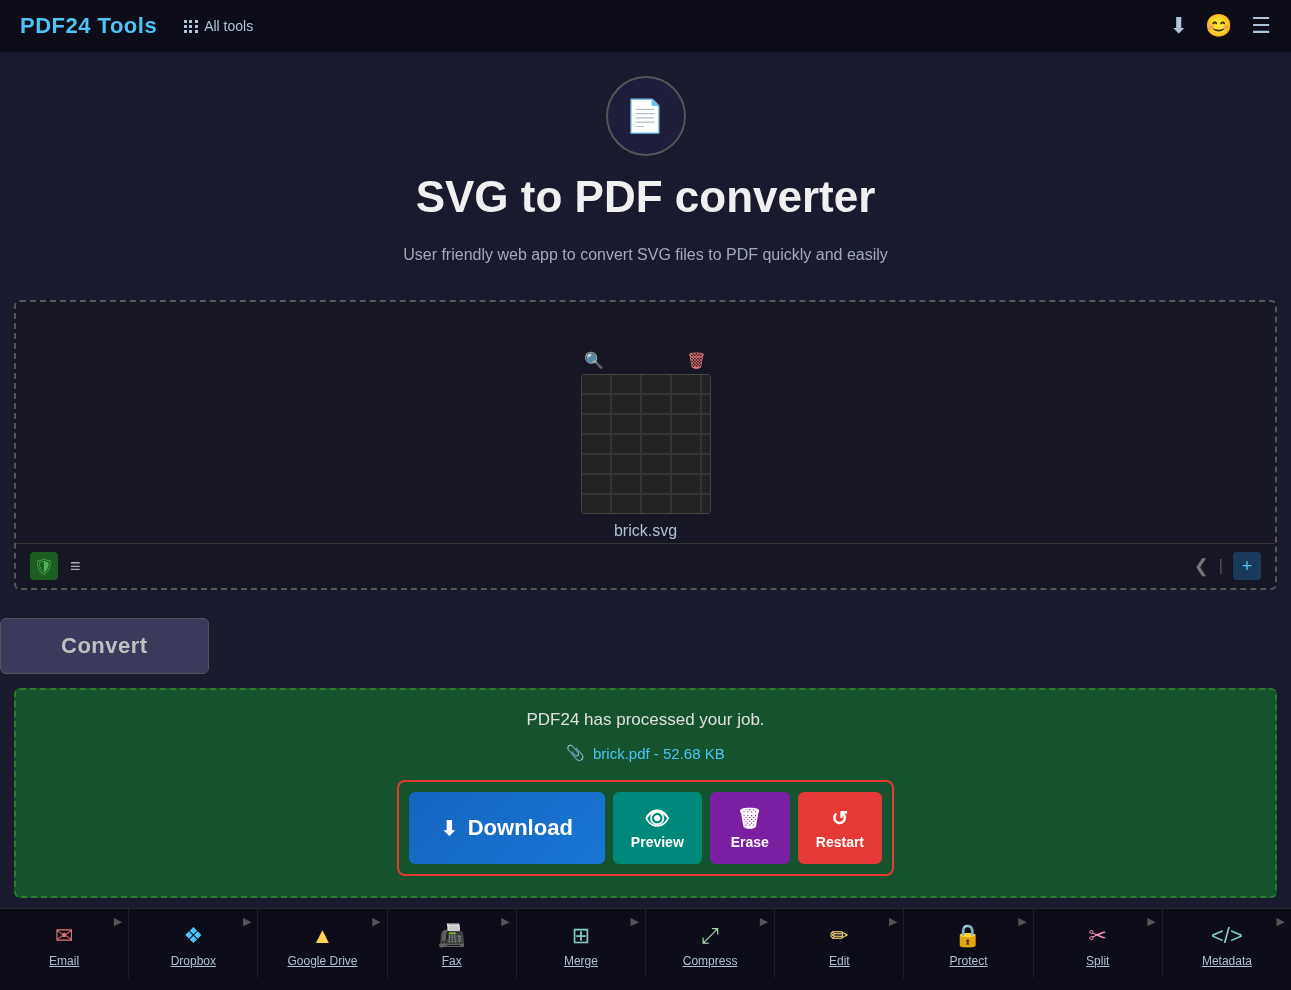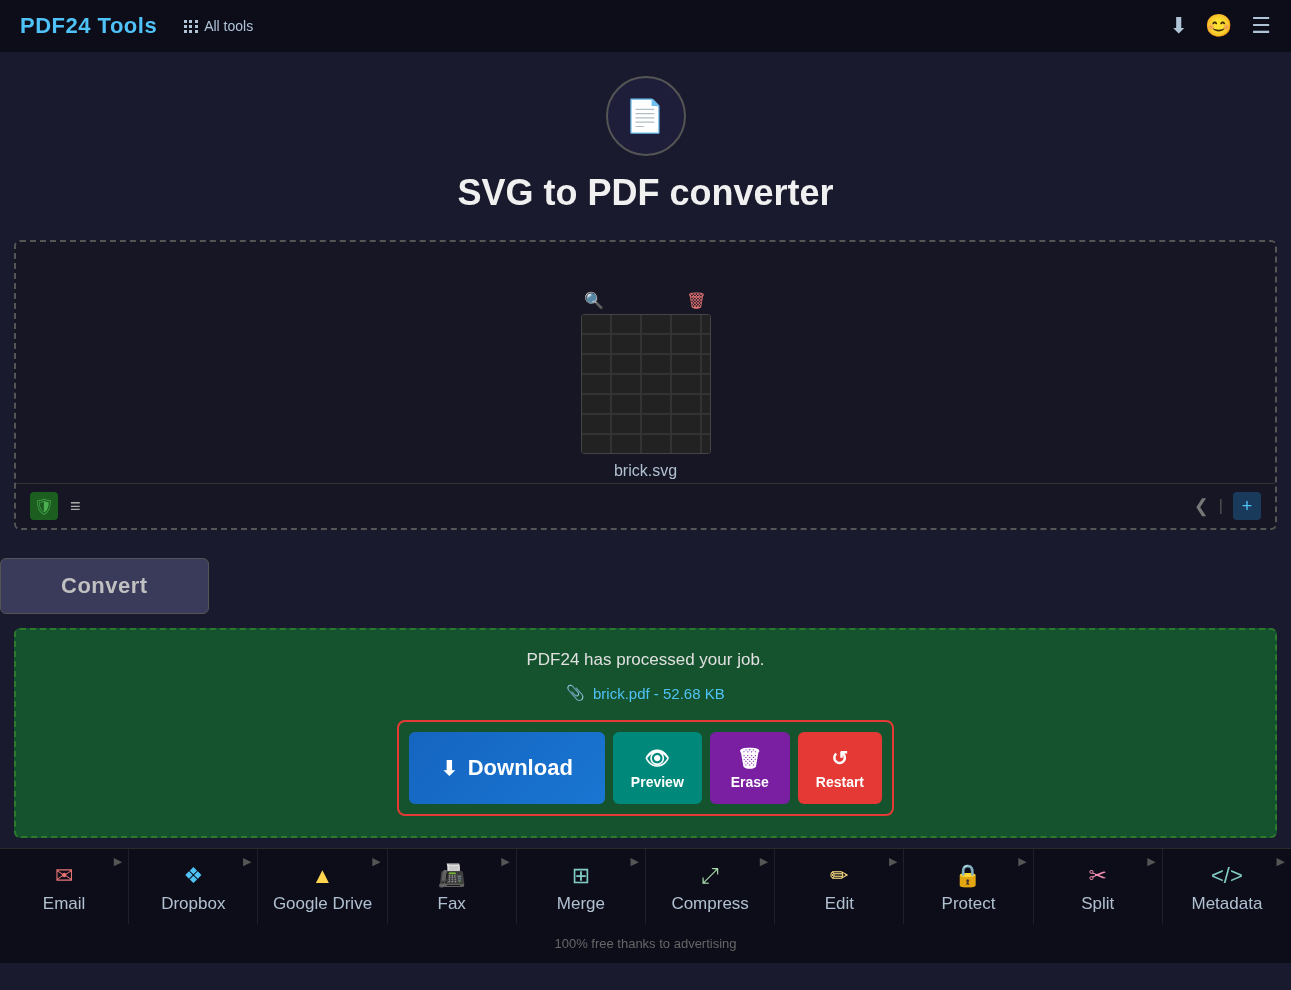--- a/index.html
+++ b/index.html
@@ -74,24 +74,24 @@
       border-radius: 50%;
       border: 2px solid #555;
       background: #1e1e3a;
       display: flex;
       align-items: center;
       justify-content: center;
       margin: 0 auto 16px;
       font-size: 32px;
     }
     .hero-title {
-      font-size: 36px;
+      font-size: 44px;
       font-weight: 700;
       color: #f0f0f0;
-      margin-bottom: 0;
+      margin-bottom: 24px;
     }
     .hero-subtitle {
       color: #a0aab8;
       font-size: 16px;
       margin-bottom: 10px;
     }
     .hero-features {
       display: flex;
       justify-content: center;
       gap: 20px;
@@ -348,23 +348,24 @@
       justify-content: center;
       padding: 14px 8px 10px;
       border-right: 1px solid #1e1e2e;
       cursor: pointer;
       position: relative;
       min-width: 0;
     }
     .tool-item:last-child { border-right: none; }
     .tool-icon { font-size: 22px; margin-bottom: 5px; }
     .tool-label {
-      font-size: 17px;
+      font-size: 12px;
       color: #b0c0d0;
       text-align: center;
+      text-decoration: underline;
     }
     .tool-arrow {
       position: absolute;
       top: 6px;
       right: 6px;
       color: #555;
       font-size: 11px;
     }
 
     
@@ -412,20 +413,21 @@
   <div class="header-right">
     <span class="header-icon">⬇</span>
     <span class="header-icon">😊</span>
     <span class="header-icon">☰</span>
   </div>
 </header>
 
 <section class="hero">
   <div class="hero-logo">📄</div>
   <h1 class="hero-title">SVG to PDF converter</h1>
+  <p class="hero-subtitle">User friendly web app to convert SVG files to PDF quickly and easily</p>
 </section>
 
 <div class="drop-zone">
   <div class="file-preview">
     <div class="file-card">
       <div class="file-card-actions">
         <span class="file-card-zoom">🔍</span>
         <span class="file-card-delete">🗑</span>
       </div>
       <div class="file-thumbnail">

